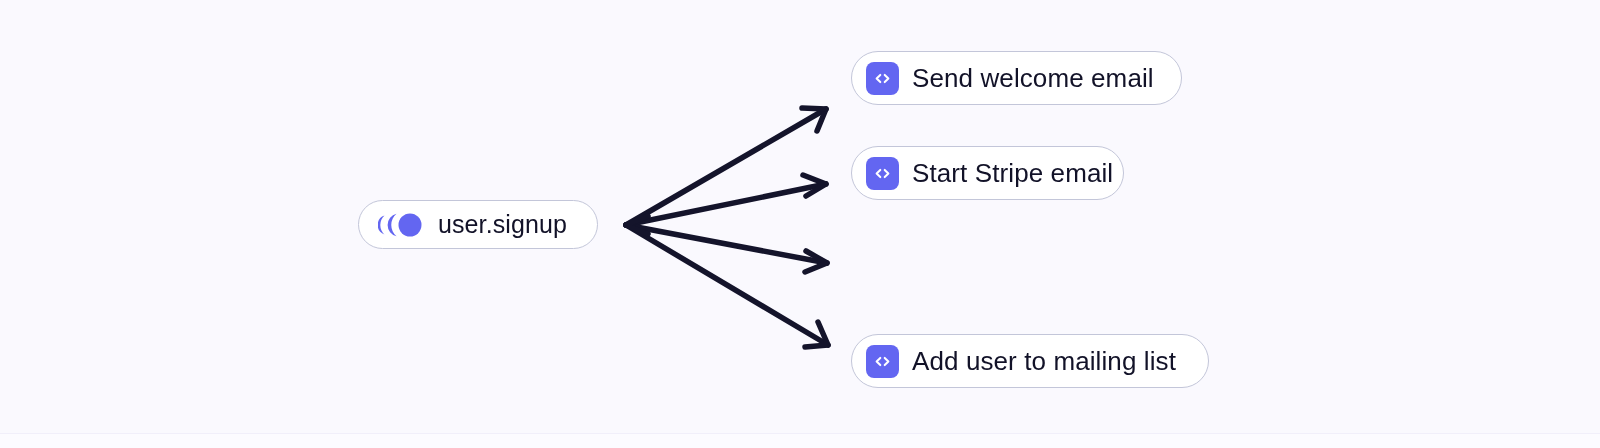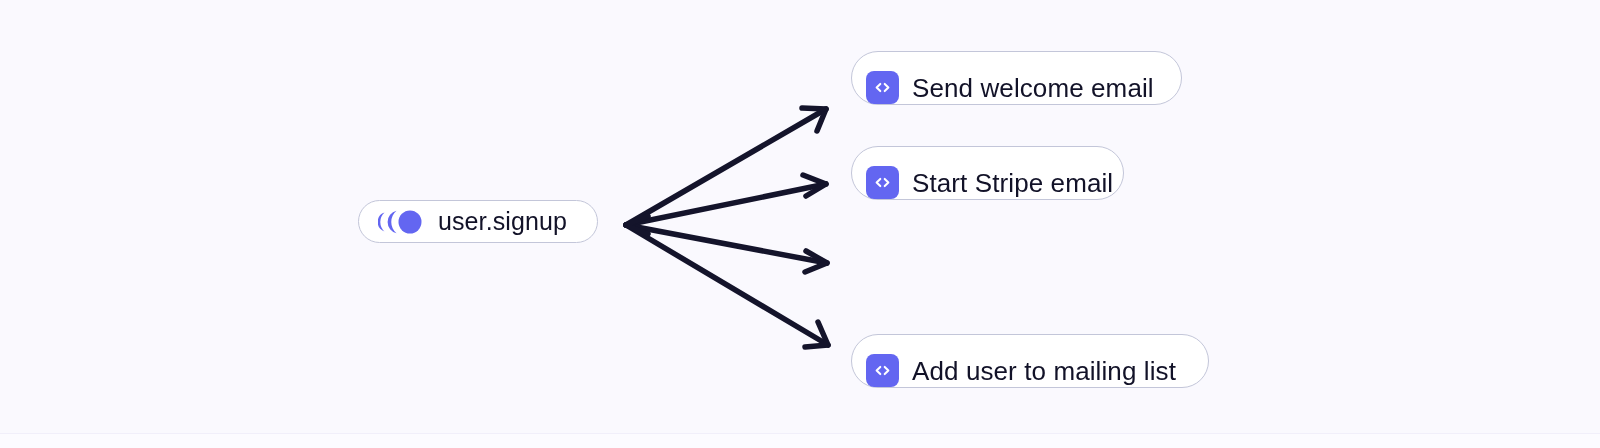--- a/index.html
+++ b/index.html
@@ -64,41 +64,40 @@
     color: #121228;
     font-weight: 400;
     letter-spacing: 0.1px;
   }
 
   
   #trigger-node {
     left: 358px;
     top: 200px;
     width: 240px;
-    height: 43px;
+    height: 49px;
     padding: 0 20px 0 19px;
     gap: 13px;
   }
   #trigger-node .node-label {
     font-size: 25px;
   }
 
   .trigger-icon {
     display: block;
     width: 47px;
     height: 24px;
     flex: 0 0 auto;
   }
 
   
   .action-node {
     height: 54px;
     padding: 0 22px 0 14px;
     gap: 13px;
-    align-items: flex-end;
   }
   .action-node .node-label {
     font-size: 26px;
   }
 
   .code-icon {
     flex: 0 0 auto;
     width: 33px;
     height: 33px;
     border-radius: 8px;

